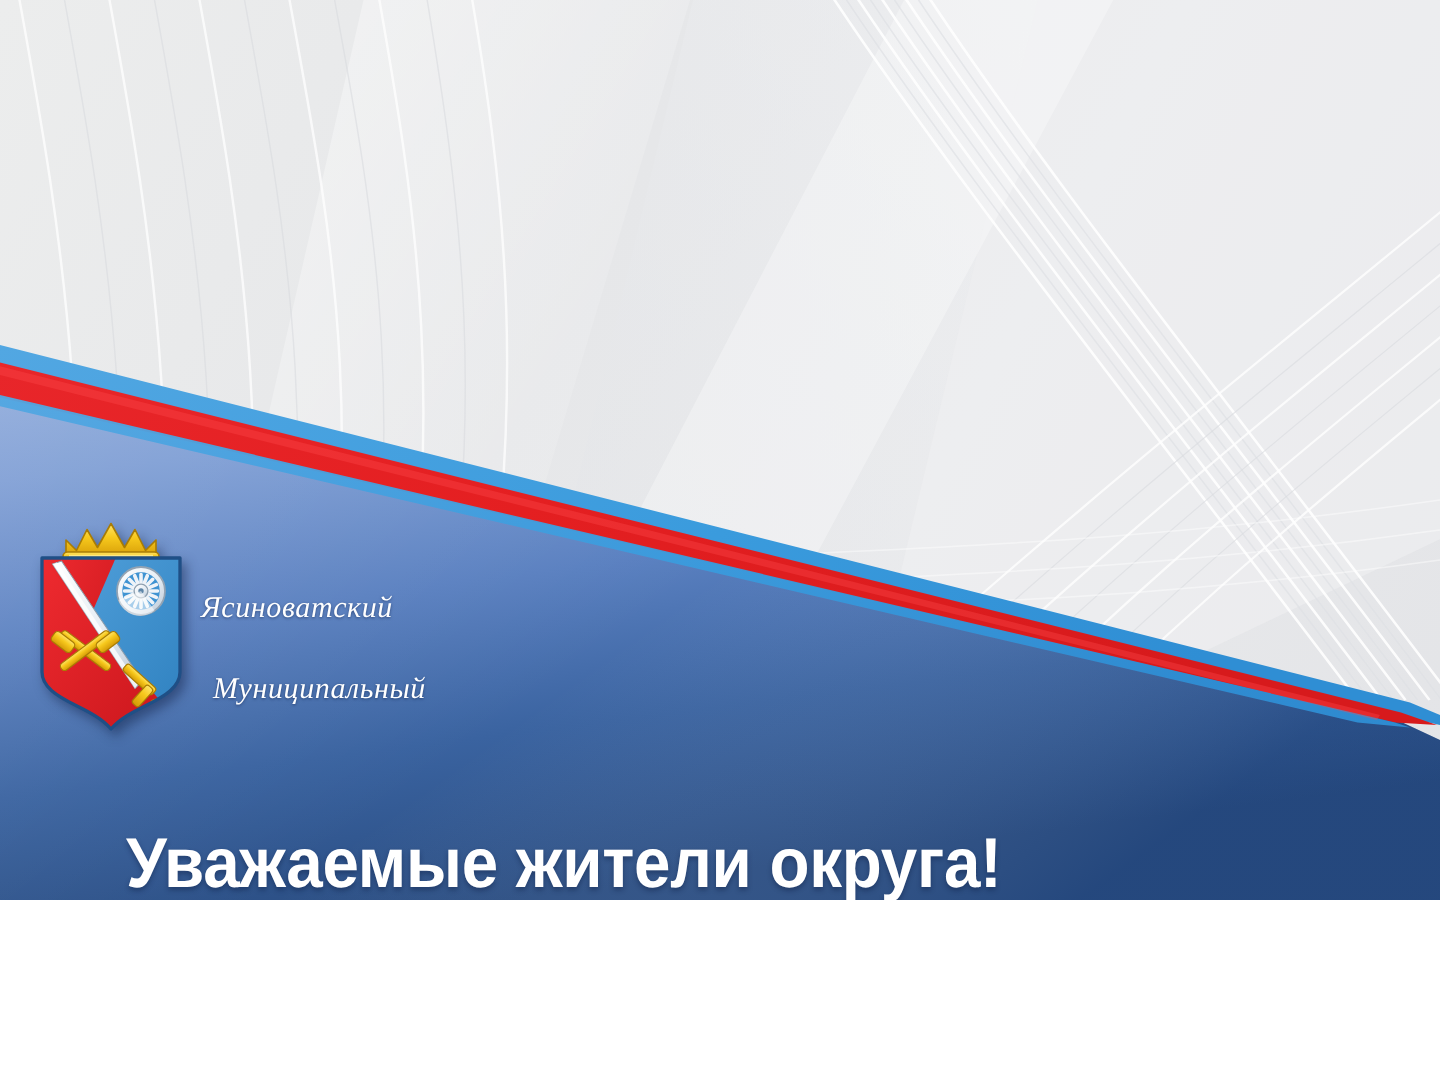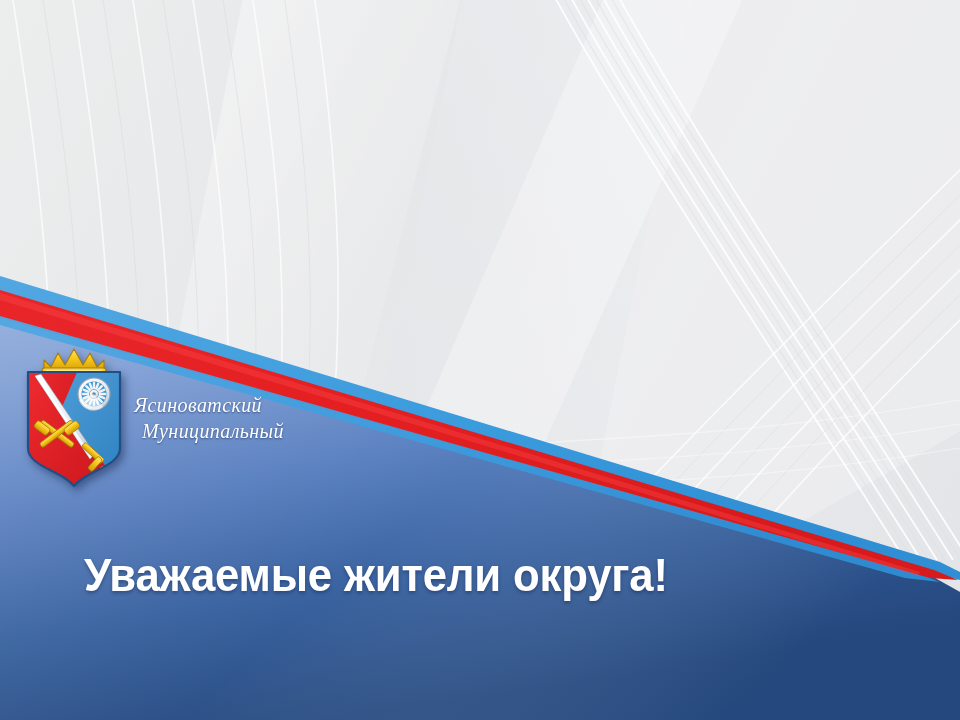--- a/index.html
+++ b/index.html
@@ -1,21 +1,21 @@
 <!DOCTYPE html>
 <html lang="ru"><head>
 <meta charset="utf-8">
 <title>Ясиноватский Муниципальный Округ</title>
 <style>
   html,body{margin:0;padding:0;background:#ffffff;}
   body{font-family:"Liberation Sans", sans-serif;}
 
   .slide{
     position:relative;
-    width:960px;height:720px;
+    width:960px;height:600px;
     overflow:hidden;
     background:#0f172a;
   }
 
   
   .bg-base{
     position:absolute;inset:0;
     background:
       linear-gradient(118deg,#eceded 0%,#e6e7e9 38%,#e9eaec 62%,#e3e4e7 100%);
   }
@@ -48,21 +48,21 @@
     width:230px;
     color:#ffffff;
     font-family:"Liberation Serif", serif;
     font-style:italic;
     font-size:20px;
     line-height:1.30;
     letter-spacing:.4px;
     text-shadow:0 1px 2px rgba(12,30,70,.55);
     white-space:nowrap;
   }
-  .wordmark .l2{padding-left:8px;}
+  .wordmark .l2{padding-left:8px;margin-top:28px;}
   .wordmark .l3{padding-left:4px;}
 
   
   .headline{
     position:absolute;
     left:84px;top:551px;
     color:#ffffff;
     font-family:"Liberation Sans Narrow","Liberation Sans",sans-serif;
     font-weight:bold;
     font-size:47px;

